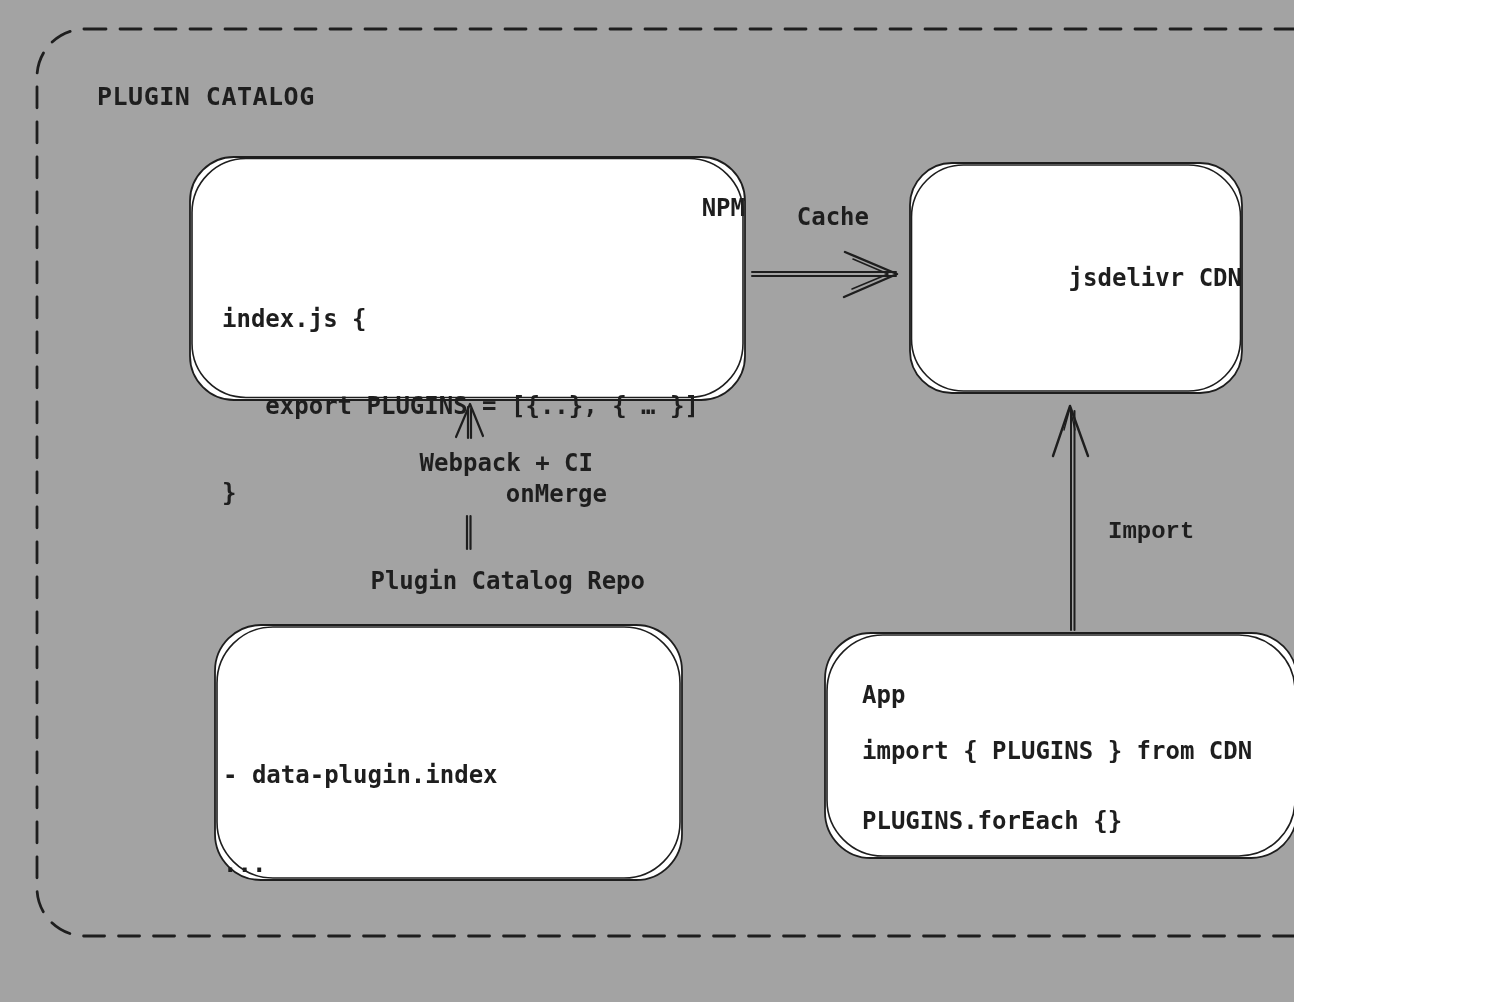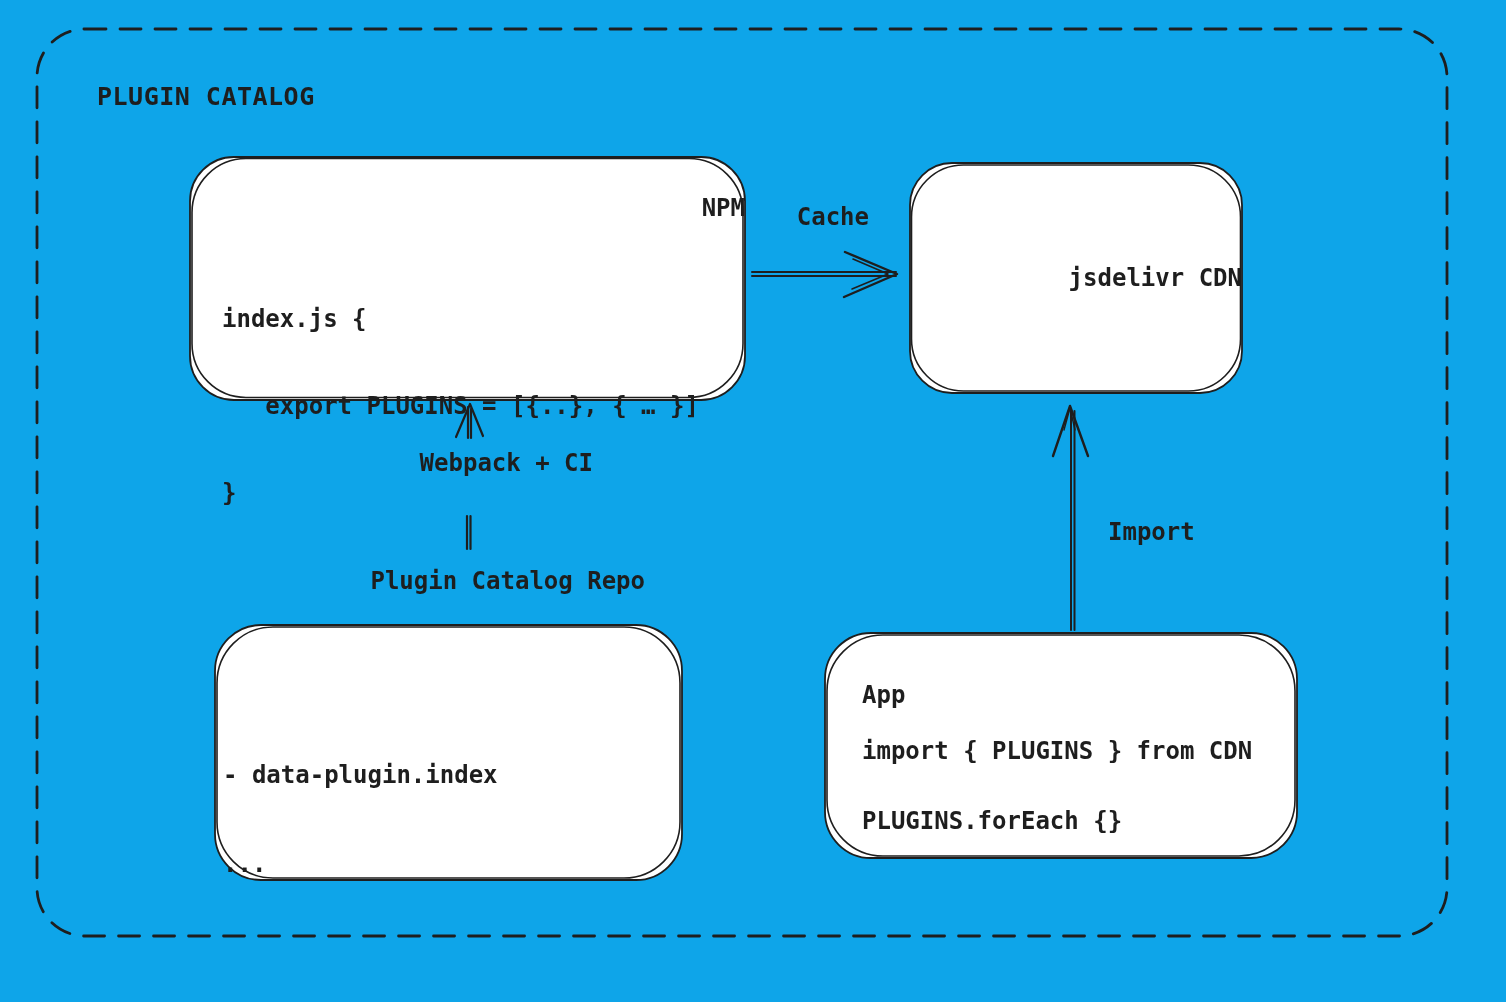--- a/index.html
+++ b/index.html
@@ -1,20 +1,20 @@
 <!DOCTYPE html>
 <html><head>
 <meta charset="utf-8">
 <style>
   html, body { margin: 0; padding: 0; background: #ffffff; }
   #canvas {
     position: relative;
-    width: 1506px;
+    width: 1294px;
     height: 1002px;
-    background: #0ea5e9;
+    background: #a3a3a3;
     font-family: "DejaVu Sans Mono", "Liberation Mono", monospace;
     color: #1e1e1e;
     overflow: hidden;
   }
   #strokes {
     position: absolute;
     left: 0; top: 0;
     width: 1506px; height: 1002px;
   }
   .txt {
@@ -89,26 +89,27 @@
     <div class="code-line">index.js {</div>
     <div class="code-line">   export PLUGINS = [{..}, { … }]</div>
     <div class="code-line">}</div>
   </div>
 
   <div class="txt center" style="left:724px; top:203px; width:145px;">Cache</div>
 
   <div class="txt center" style="left:910px; top:264px; width:332px;">jsdelivr CDN</div>
 
   <div class="txt center" style="left:316px; top:449px; width:277px;">Webpack + CI</div>
+  <div class="txt center" style="left:330px; top:480px; width:277px;">onMerge</div>
 
   <div class="txt center" style="left:215px; top:567px; width:430px;">Plugin Catalog Repo</div>
   <div class="txt" style="left:223px; top:703px;">
     <div class="repo-line">- data-plugin.index</div>
     <div class="repo-line">...</div>
   </div>
 
   <div class="txt" style="left:862px; top:681px;">App</div>
   <div class="txt" style="left:862px; top:737px;">import { PLUGINS } from CDN</div>
   <div class="txt" style="left:862px; top:799px;margin-top:8px;">PLUGINS.forEach {}</div>
 
-  <div class="txt" style="left:1108px; top:518px;">Import</div>
+  <div class="txt" style="left:1108px; top:518px;font-family:Liberation Mono, monospace;">Import</div>
 
 </div>
 
 </body></html>

